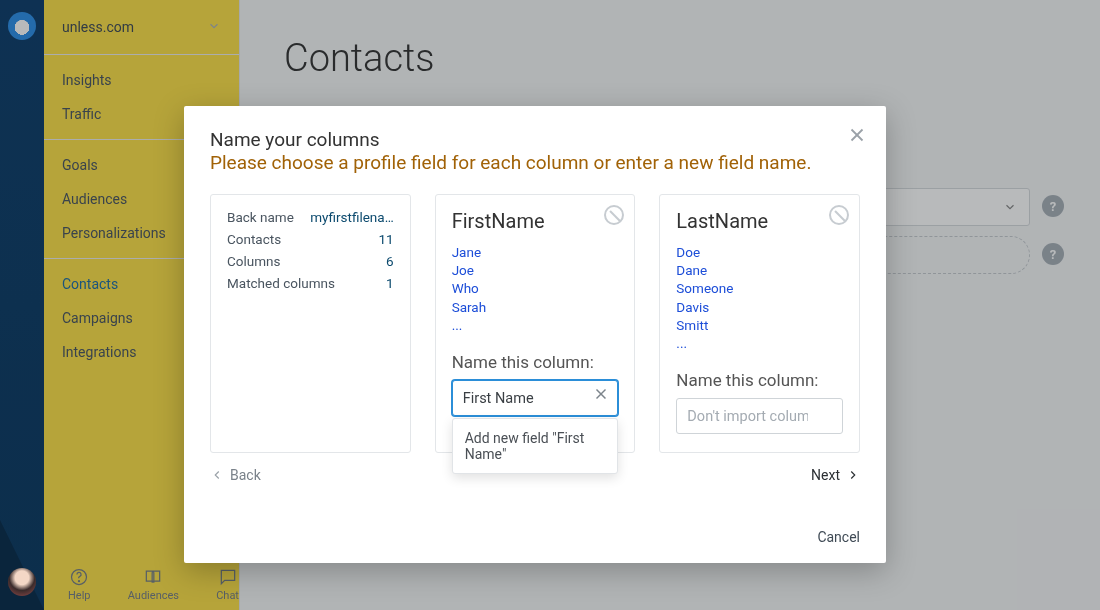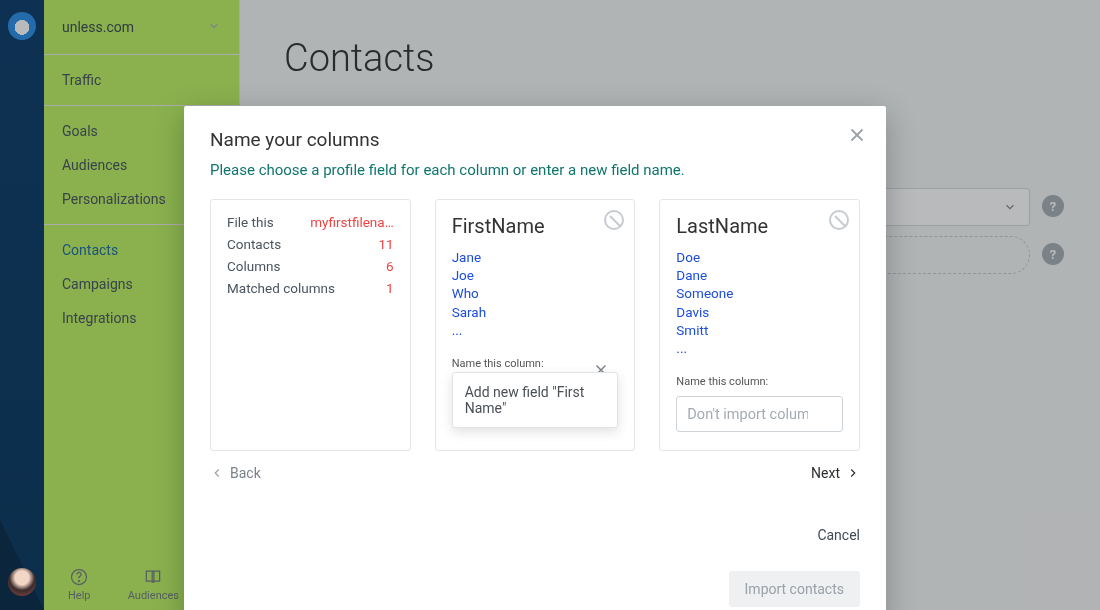--- a/index.html
+++ b/index.html
@@ -22,21 +22,21 @@
     border-right: 44px solid transparent;
   }
   .side-blue .avatar {
     position: absolute; left: 8px; bottom: 14px; width: 28px; height:28px; border-radius:50%;
     background: radial-gradient(circle at 50% 35%, #f3d7c6 0 30%, #3a2b2b 55%, #9a4c4c 100%);
     z-index: 2;
   }
 
   .side-light {
     position: absolute; left: 44px; top: 0; width: 196px; height: 100%;
-    background: #bef264; border-right: 1px solid #e5e7e9;
+    background: #fde047; border-right: 1px solid #e5e7e9;
   }
   .site-select {
     height: 54px; display:flex; align-items:center; justify-content:space-between;
     padding: 0 18px; color:#3f4a55; font-size: 14px;
   }
   .site-select .chev { color:#aab2ba; }
   .nav-group { border-top: 1px solid #ededed; padding: 8px 0; }
   .nav-item {
     display:block; padding: 9px 18px; font-size: 14px; color:#4a5560;
     text-decoration:none; cursor:pointer;
@@ -79,21 +79,21 @@
   
   .overlay {
     position:absolute; inset:0; background:rgba(20,25,30,0.30);
   }
   .dialog {
     position:absolute; left:184px; top:106px; width:702px; background:#fff;
     border-radius:2px; box-shadow:0 8px 30px rgba(0,0,0,0.25);
     padding: 22px 26px 18px;
   }
   .dialog-title { font-size:19px; font-weight:400; color:#333; }
-  .dialog-sub { font-size:15px; color:#0f766e; margin-top:10px; }
+  .dialog-sub { font-size:19px; color:#a16207; margin-top:0; }
   .close-x {
     position:absolute; right:18px; top:18px; width:22px; height:22px; cursor:pointer;
     color:#9aa1a8;
   }
   .close-x svg { width:100%; height:100%; }
 
   .cards { display:flex; gap:24px; margin-top:20px; }
   .card {
     flex:1 1 0; border:1px solid #e3e6e9; border-radius:3px; background:#fff;
     padding:14px 16px 18px; position:relative; min-height: 222px;
@@ -103,26 +103,26 @@
     position:absolute; right:10px; top:10px; width:20px; height:20px;
     border:2px solid #c7ccd1; border-radius:50%;
   }
   .card .ban::after {
     content:""; position:absolute; left:2px; top:8px; width:14px; height:2px;
     background:#c7ccd1; transform:rotate(45deg);
   }
 
   .summary-row { display:flex; justify-content:space-between; margin-bottom:6px; }
   .summary-row .label { color:#4a5560; }
-  .summary-row .val { color:#ef4444; }
+  .summary-row .val { color:#0c4a6e; }
 
   .col-head { font-size:20px; color:#333; margin-bottom:10px; }
   .preview-list div { line-height:1.35; color:#1d4ed8; }
 
-  .name-label { margin-top:18px; color:#555; font-size:11px; }
+  .name-label { margin-top:18px; color:#555; font-size:17px; }
 
   .col-input {
     margin-top:8px; width:100%; height:36px; border:1px solid #cfd4d8;
     border-radius:3px; padding:0 34px 0 10px; font-size:14.5px; color:#555;
     outline:none; background:#fff;
   }
   .col-input.focused { border-color:#2b8ed8; box-shadow:0 0 0 1px #2b8ed8; color:#3a3f44; }
   .col-input::placeholder { color:#a4abb2; }
   .input-wrap { position:relative; }
   .clear-x {
@@ -170,20 +170,21 @@
   <div class="site-select">
     <span>unless.com</span>
     <span class="chev">
       <svg viewBox="0 0 24 24" width="14" height="14" fill="none" stroke="currentColor" stroke-width="2">
           <polyline points="6 9 12 15 18 9"></polyline>
         </svg>
     </span>
   </div>
 
   <div class="nav-group">
+    <a class="nav-item">Insights</a>
     <a class="nav-item">Traffic</a>
   </div>
   <div class="nav-group">
     <a class="nav-item">Goals</a>
     <a class="nav-item">Audiences</a>
     <a class="nav-item">Personalizations</a>
   </div>
   <div class="nav-group">
     <a class="nav-item active">Contacts</a>
     <a class="nav-item">Campaigns</a>
@@ -238,21 +239,21 @@
         <line x1="18" y1="6" x2="6" y2="18"></line>
       </svg>
   </div>
   <div class="dialog-title">Name your columns</div>
   <div class="dialog-sub">Please choose a profile field for each column or enter a new field name.</div>
 
   <div class="cards">
 
     <div class="card">
       <div class="summary-row">
-        <span class="label">File this</span>
+        <span class="label">Back name</span>
         <span class="val">myfirstfilena…</span>
       </div>
       <div class="summary-row">
         <span class="label">Contacts</span>
         <span class="val">11</span>
       </div>
       <div class="summary-row">
         <span class="label">Columns</span>
         <span class="val">6</span>
       </div>
@@ -269,20 +270,21 @@
       <div class="col-head">FirstName</div>
       <div class="preview-list">
         <div>Jane</div>
         <div>Joe</div>
         <div>Who</div>
         <div>Sarah</div>
         <div>...</div>
       </div>
       <div class="name-label">Name this column:</div>
       <div class="input-wrap" style="position:relative;">
+        <input class="col-input focused" value="First Name" style="">
         <span class="clear-x">
           <svg viewBox="0 0 24 24" fill="none" stroke="currentColor" stroke-width="2">
               <line x1="6" y1="6" x2="18" y2="18"></line>
               <line x1="18" y1="6" x2="6" y2="18"></line>
             </svg>
         </span>
         <div class="dropdown-option">Add new field "First Name"</div>
       </div>
     </div>
 
@@ -319,15 +321,14 @@
         <span>Next</span>
         <svg viewBox="0 0 24 24" fill="none" stroke-width="2" stroke="currentColor">
             <polyline points="9 18 15 12 9 6"></polyline>
           </svg>
       </div>
     </div>
   </div>
 
   <div class="dialog-actions">
     <span class="btn-cancel">Cancel</span>
-    <button class="btn-import" disabled="">Import contacts</button>
   </div>
 </div>
 
 </body></html>

